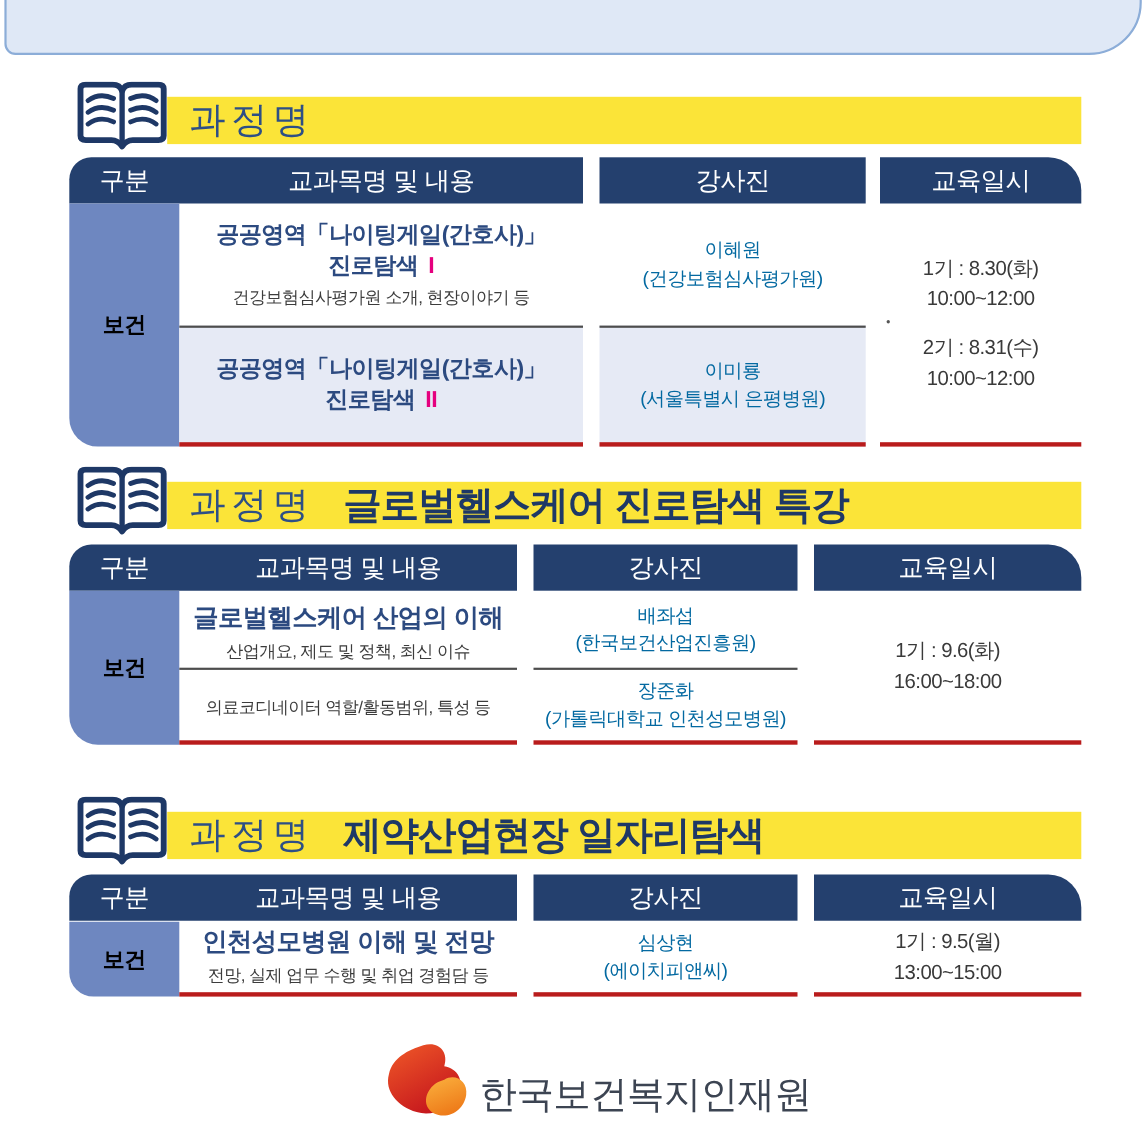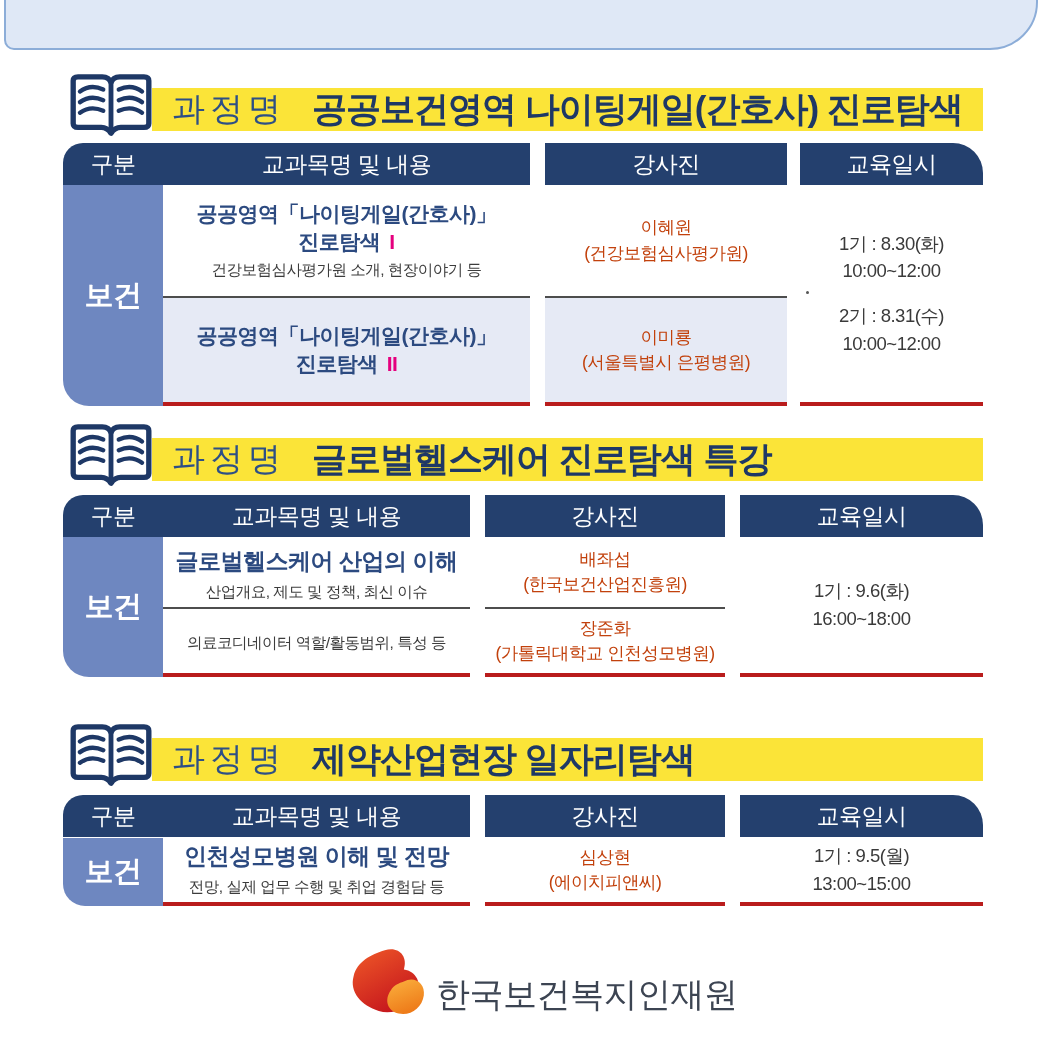--- a/index.html
+++ b/index.html
@@ -31,36 +31,36 @@
     position:absolute;height:42px;background:#24406e;color:#ffffff;
     display:flex;align-items:center;justify-content:center;
     font-size:23px;font-weight:400;letter-spacing:-0.5px;
   }
   .hdrA{border-radius:20px 0 0 0;justify-content:flex-start;}
   .hdrC{border-radius:0 30px 0 0;}
   .hdr-cat{width:100px;text-align:center;}
   .hdr-subj{flex:1;text-align:center;}
   
   .cat{
-    position:absolute;left:63px;width:100px;background:#6e87c0;color:#ffffff;
-    font-size:29px;font-weight:700;display:flex;align-items:center;justify-content:center;
+    position:absolute;left:63px;width:100px;background:#6e87c0;color:#000000;
+    font-size:20px;font-weight:700;display:flex;align-items:center;justify-content:center;
     border-radius:0 0 0 26px;letter-spacing:-0.5px;
   }
   .cell{
     position:absolute;display:flex;flex-direction:column;align-items:center;justify-content:center;
     text-align:center;box-sizing:border-box;
   }
   .row-sep{border-top:2px solid #4d4d4d;}
   .col-end{border-bottom:4px solid #b91c1c;}
   .lavender{background:#e6eaf5;}
   .subj-title{font-size:21px;font-weight:600;color:#2c4a80;line-height:1.32;letter-spacing:-0.5px;}
   .subj-title-lg{font-size:23px;font-weight:700;color:#2c4a80;line-height:1.3;letter-spacing:-0.5px;}
   .numeral{color:#e5007e;font-weight:700;margin-left:9px;}
   .subj-desc{font-size:15.5px;color:#3c3c3c;margin-top:5px;letter-spacing:-0.5px;}
-  .instr{font-size:17.5px;color:#c2410c;line-height:1.45;letter-spacing:-0.5px;}
+  .instr{font-size:17.5px;color:#0369a1;line-height:1.45;letter-spacing:-0.5px;}
   .sched{font-size:18.5px;color:#3a3a3a;line-height:1.5;gap:17px;letter-spacing:-0.5px;}
   .stray-dot{position:absolute;left:806px;top:291px;width:3px;height:3px;background:#555;border-radius:50%;}
   
   .logo-mark{position:absolute;left:346px;top:946px;width:88px;height:78px;}
   .logo-text{
     position:absolute;left:436px;top:975px;height:40px;display:flex;align-items:center;
     font-size:34px;color:#3c4452;font-weight:500;letter-spacing:-0.5px;
   }
 </style>
 </head>
@@ -88,21 +88,20 @@
 <div id="canvas">
 
   <div class="topbar"></div>
 
   <section>
     <svg class="book-icon" style="top:74px" viewBox="0 0 96 66">
         <use href="#bookicon"></use>
       </svg>
     <div class="band" style="top:88px">
       <span class="course-label">과정명</span>
-      <span class="course-title">공공보건영역 나이팅게일(간호사) 진로탐색</span>
     </div>
 
     <div class="hdr hdrA" style="left:63px;top:143px;width:467px">
       <span class="hdr-cat">구분</span>
       <span class="hdr-subj">교과목명 및 내용</span>
     </div>
     <div class="hdr" style="left:545px;top:143px;width:242px">강사진</div>
     <div class="hdr hdrC" style="left:800px;top:143px;width:183px">교육일시</div>
 
     <div class="cat" style="top:185px;height:221px">보건</div>

